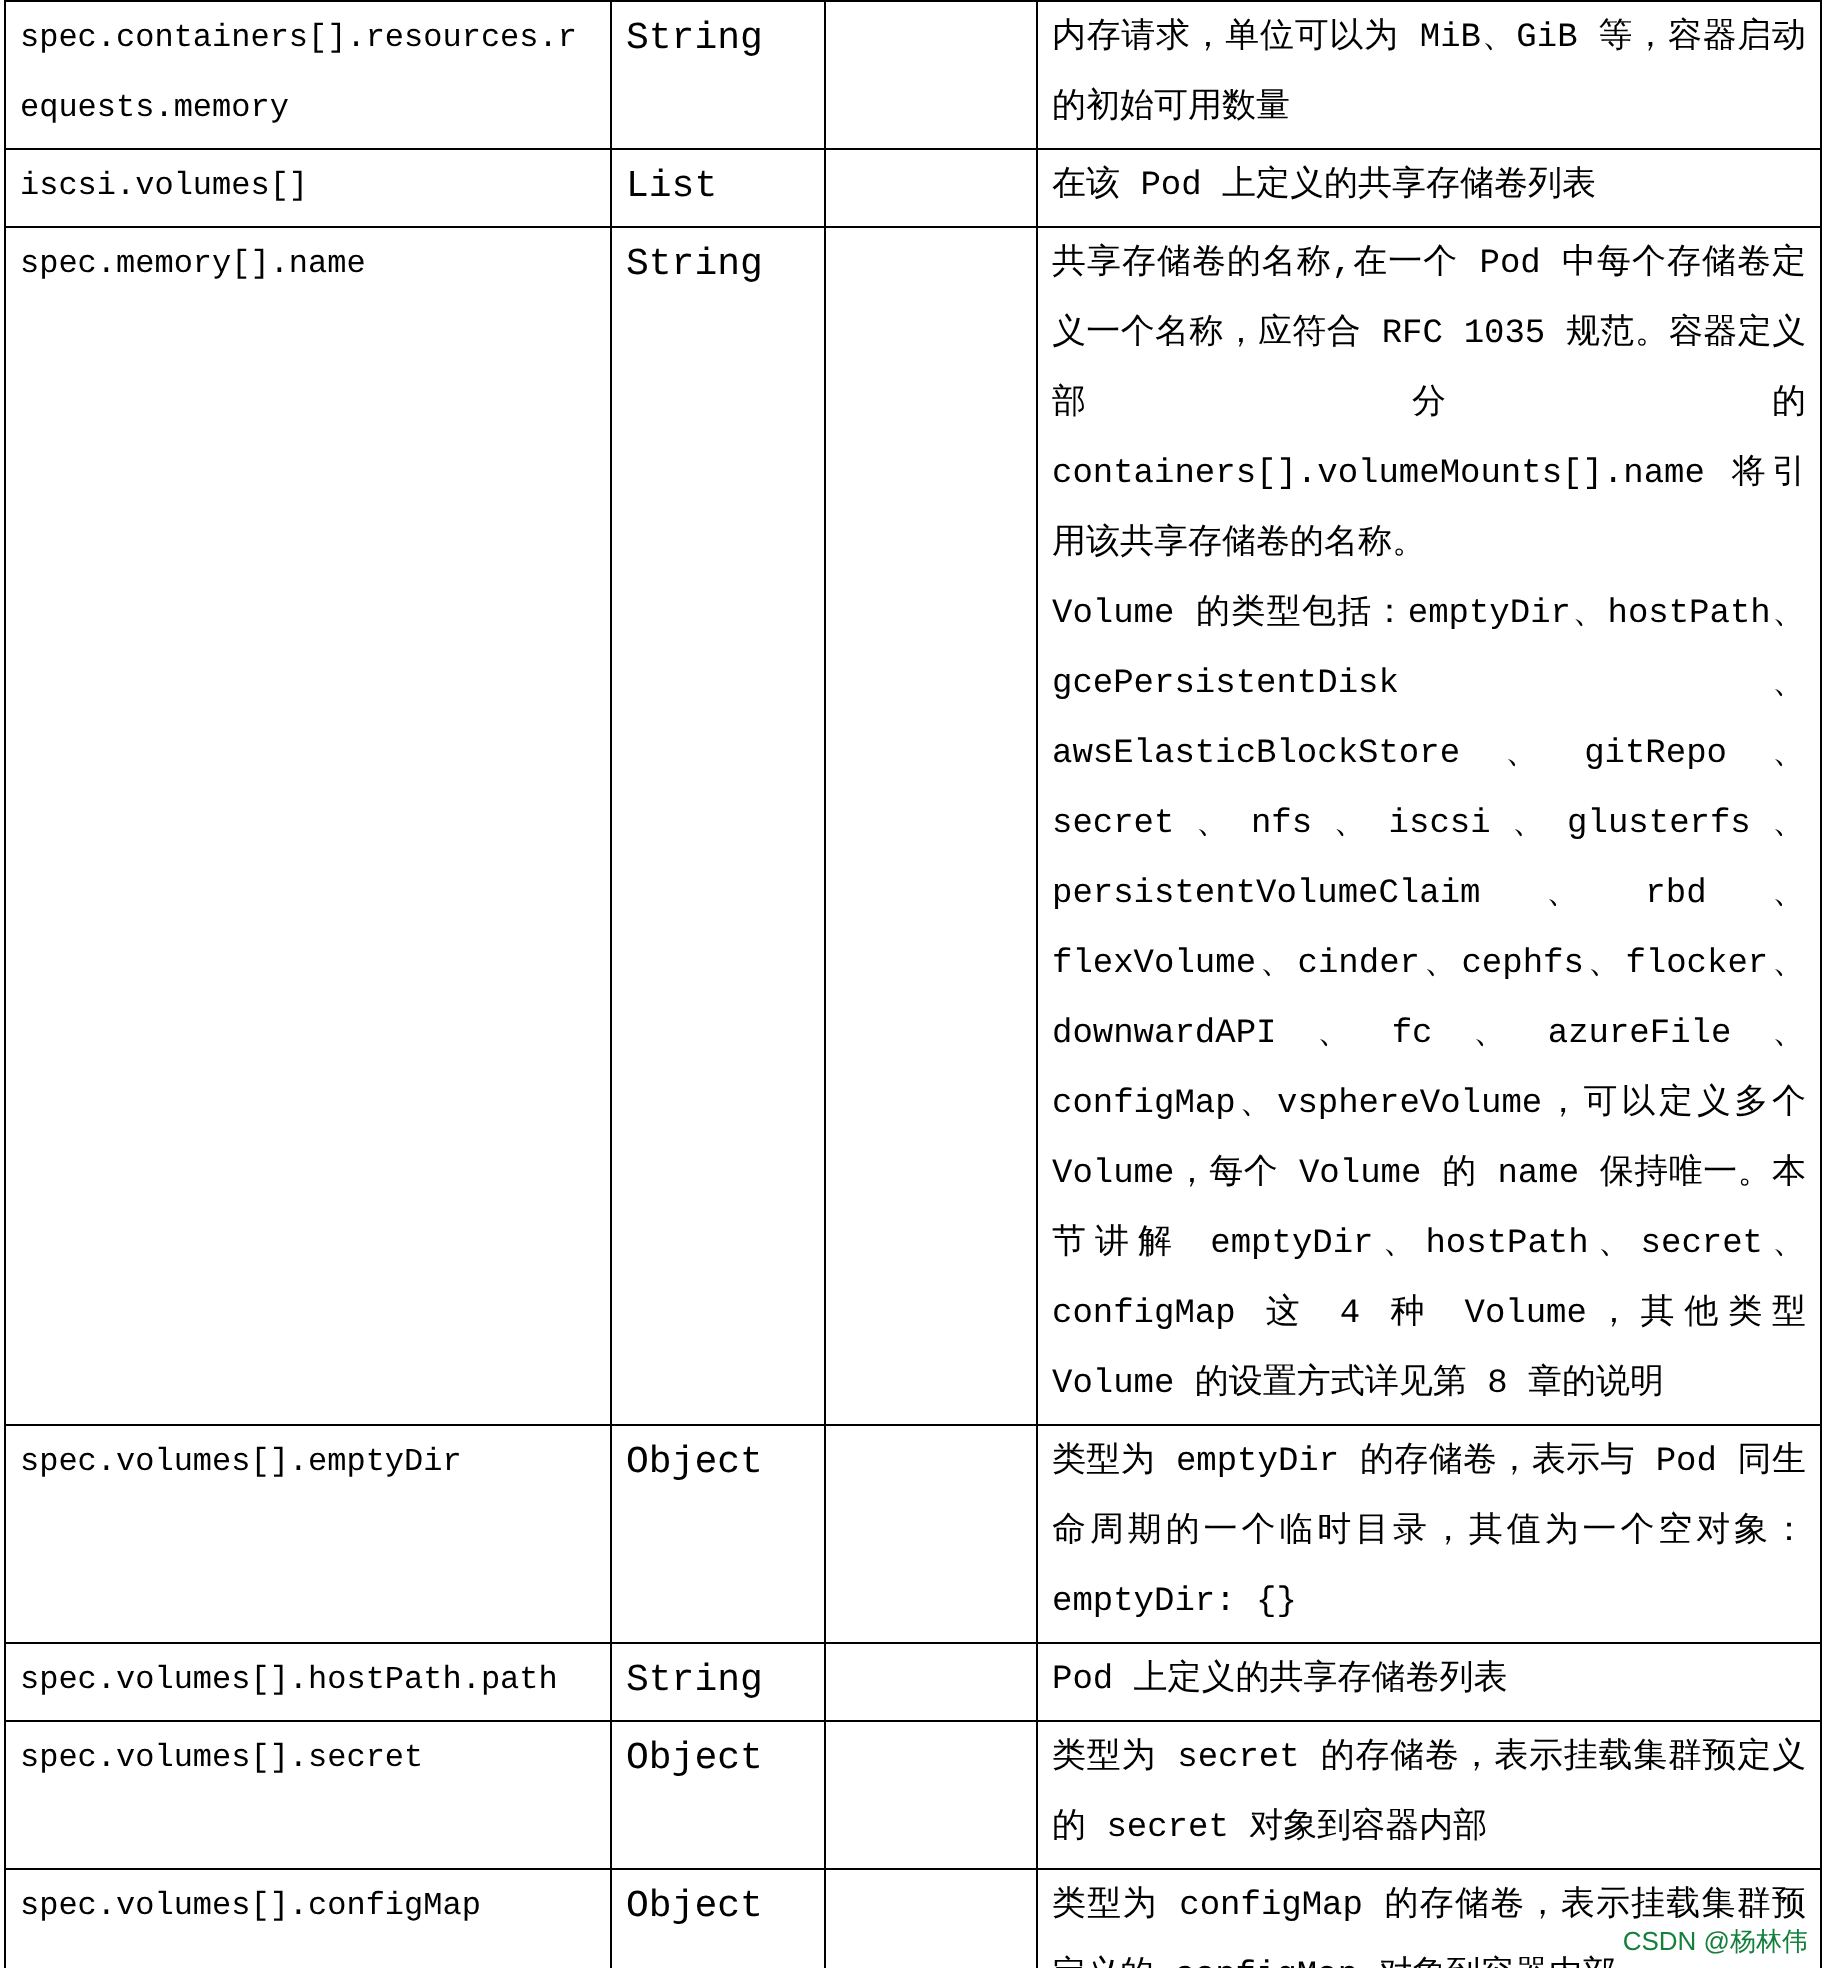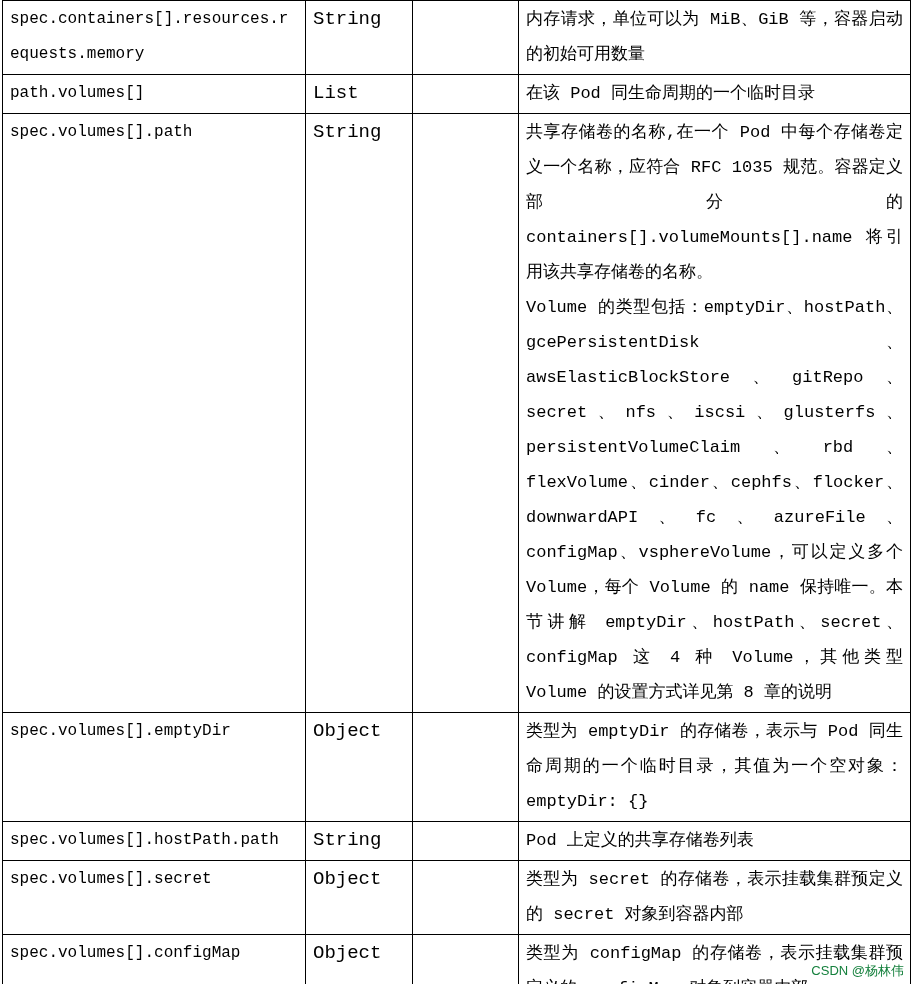--- a/index.html
+++ b/index.html
@@ -67,27 +67,27 @@
 
 <table class="spec-table">
   <tbody>
     <tr>
       <td class="prop">spec.containers[].resources.requests.memory</td>
       <td class="type">String</td>
       <td class="blank"></td>
       <td class="desc">内存请求，单位可以为 MiB、GiB 等，容器启动的初始可用数量</td>
     </tr>
     <tr>
-      <td class="prop">path.volumes[]</td>
+      <td class="prop">iscsi.volumes[]</td>
       <td class="type">List</td>
       <td class="blank"></td>
-      <td class="desc">在该 Pod 同生命周期的一个临时目录</td>
+      <td class="desc">在该 Pod 上定义的共享存储卷列表</td>
     </tr>
     <tr>
-      <td class="prop">spec.volumes[].path</td>
+      <td class="prop">spec.memory[].name</td>
       <td class="type">String</td>
       <td class="blank"></td>
       <td class="desc">共享存储卷的名称,在一个 Pod 中每个存储卷定义一个名称，应符合 RFC 1035 规范。容器定义部分的 containers[].volumeMounts[].name 将引用该共享存储卷的名称。
 Volume 的类型包括：emptyDir、hostPath、gcePersistentDisk、awsElasticBlockStore、gitRepo、secret、nfs、iscsi、glusterfs、persistentVolumeClaim、rbd、flexVolume、cinder、cephfs、flocker、downwardAPI、fc、azureFile、configMap、vsphereVolume，可以定义多个 Volume，每个 Volume 的 name 保持唯一。本节讲解 emptyDir、hostPath、secret、configMap 这 4 种 Volume，其他类型 Volume 的设置方式详见第 8 章的说明</td>
     </tr>
     <tr>
       <td class="prop">spec.volumes[].emptyDir</td>
       <td class="type">Object</td>
       <td class="blank"></td>
       <td class="desc">类型为 emptyDir 的存储卷，表示与 Pod 同生命周期的一个临时目录，其值为一个空对象：emptyDir: {}</td>

